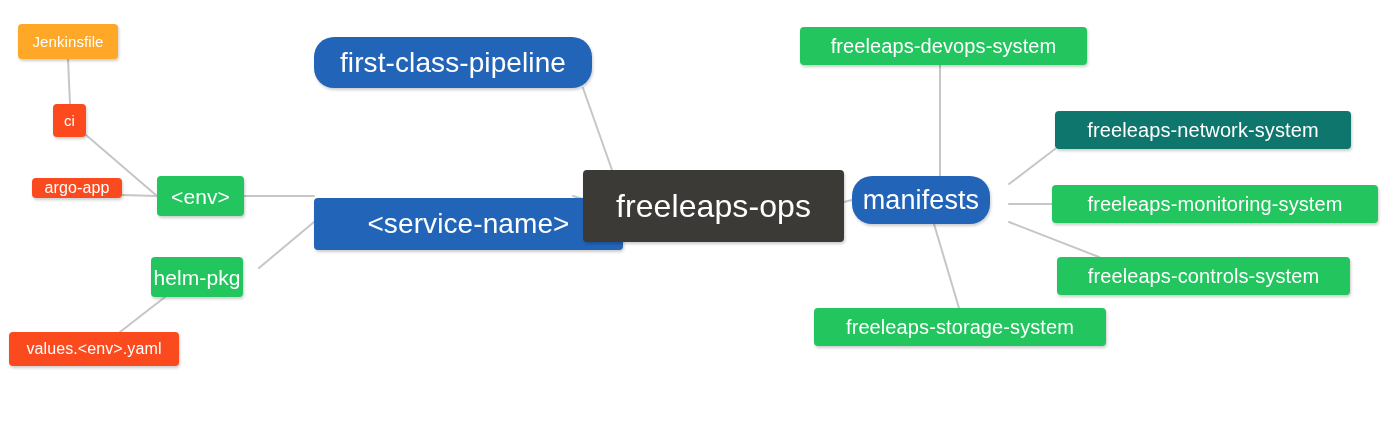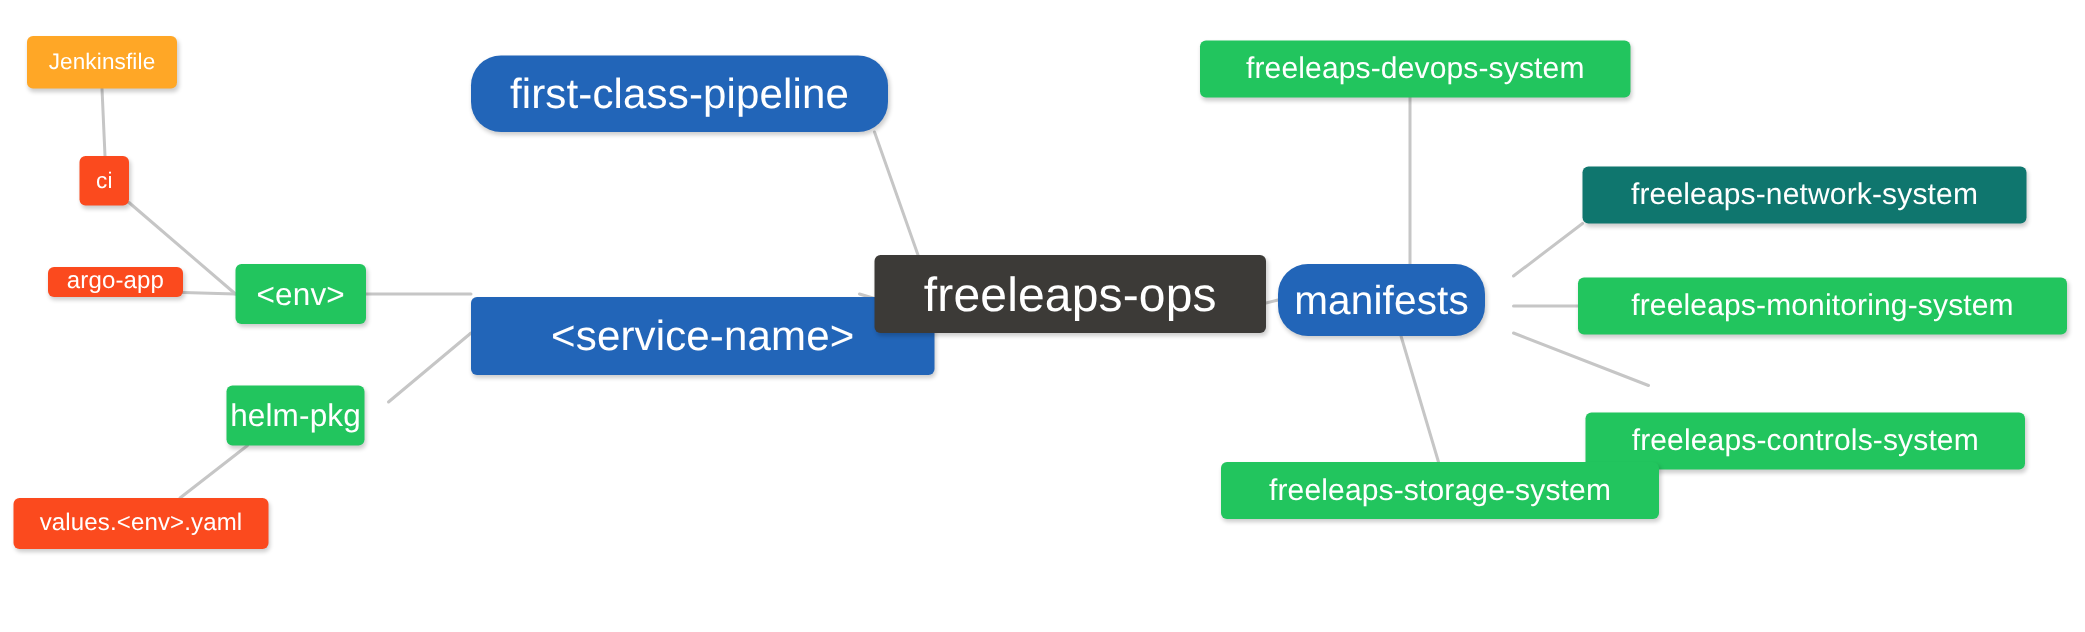--- a/index.html
+++ b/index.html
@@ -82,35 +82,35 @@
       </div>
       <div class="node" style="left: 9px; top: 332px; width: 170px; height: 34px; background: rgb(251, 74, 30); font-size: 16px; text-align: center;">
         <span class="node-label">values.&lt;env&gt;.yaml</span>
       </div>
       <div class="node" style="left: 314px; top: 37px; width: 278px; height: 51px; background: rgb(34, 101, 184); font-size: 28px; border-radius: 20px;">
         <span class="node-label">first-class-pipeline</span>
       </div>
       <div class="node" style="left: 314px; top: 170px; width: 309px; height: 52px; background: rgb(34, 101, 184); font-size: 28px; margin-top: 28px;">
         <span class="node-label">&lt;service-name&gt;</span>
       </div>
-      <div class="node" style="left: 583px; top: 170px; width: 261px; height: 52px; background: rgb(60, 58, 55); font-size: 32px;">
+      <div class="node" style="left: 583px; top: 170px; width: 261px; height: 72px; background: rgb(60, 58, 55); font-size: 32px;">
         <span class="node-label">freeleaps-ops</span>
       </div>
       <div class="node" style="left: 852px; top: 176px; width: 138px; height: 48px; background: rgb(34, 101, 184); font-size: 27px; border-radius: 20px;">
         <span class="node-label">manifests</span>
       </div>
       <div class="node" style="left: 800px; top: 27px; width: 287px; height: 38px; background: rgb(34, 197, 94); font-size: 20px;">
         <span class="node-label">freeleaps-devops-system</span>
       </div>
       <div class="node" style="left: 1055px; top: 111px; width: 296px; height: 38px; background: #0f766e; font-size: 20px;">
         <span class="node-label">freeleaps-network-system</span>
       </div>
       <div class="node" style="left: 1052px; top: 185px; width: 326px; height: 38px; background: rgb(34, 197, 94); font-size: 20px;">
         <span class="node-label">freeleaps-monitoring-system</span>
       </div>
-      <div class="node" style="left: 1057px; top: 257px; width: 293px; height: 38px; background: rgb(34, 197, 94); font-size: 20px; margin-top: 18px;">
+      <div class="node" style="left: 1057px; top: 257px; width: 293px; height: 38px; background: rgb(34, 197, 94); font-size: 20px;">
         <span class="node-label">freeleaps-controls-system</span>
       </div>
       <div class="node" style="left: 814px; top: 308px; width: 292px; height: 38px; background: rgb(34, 197, 94); font-size: 20px; justify-content: center;">
         <span class="node-label">freeleaps-storage-system</span>
       </div>
     </div>
 </div>
 
 </body></html>

